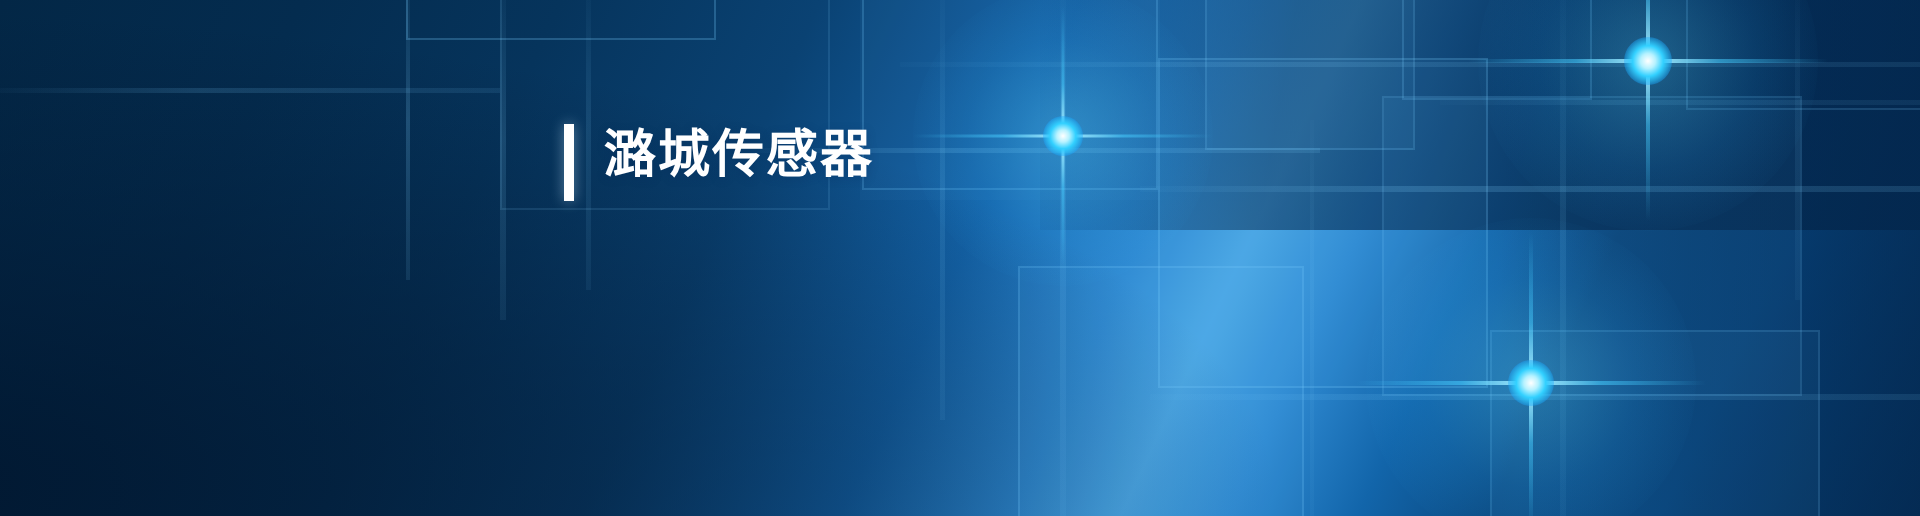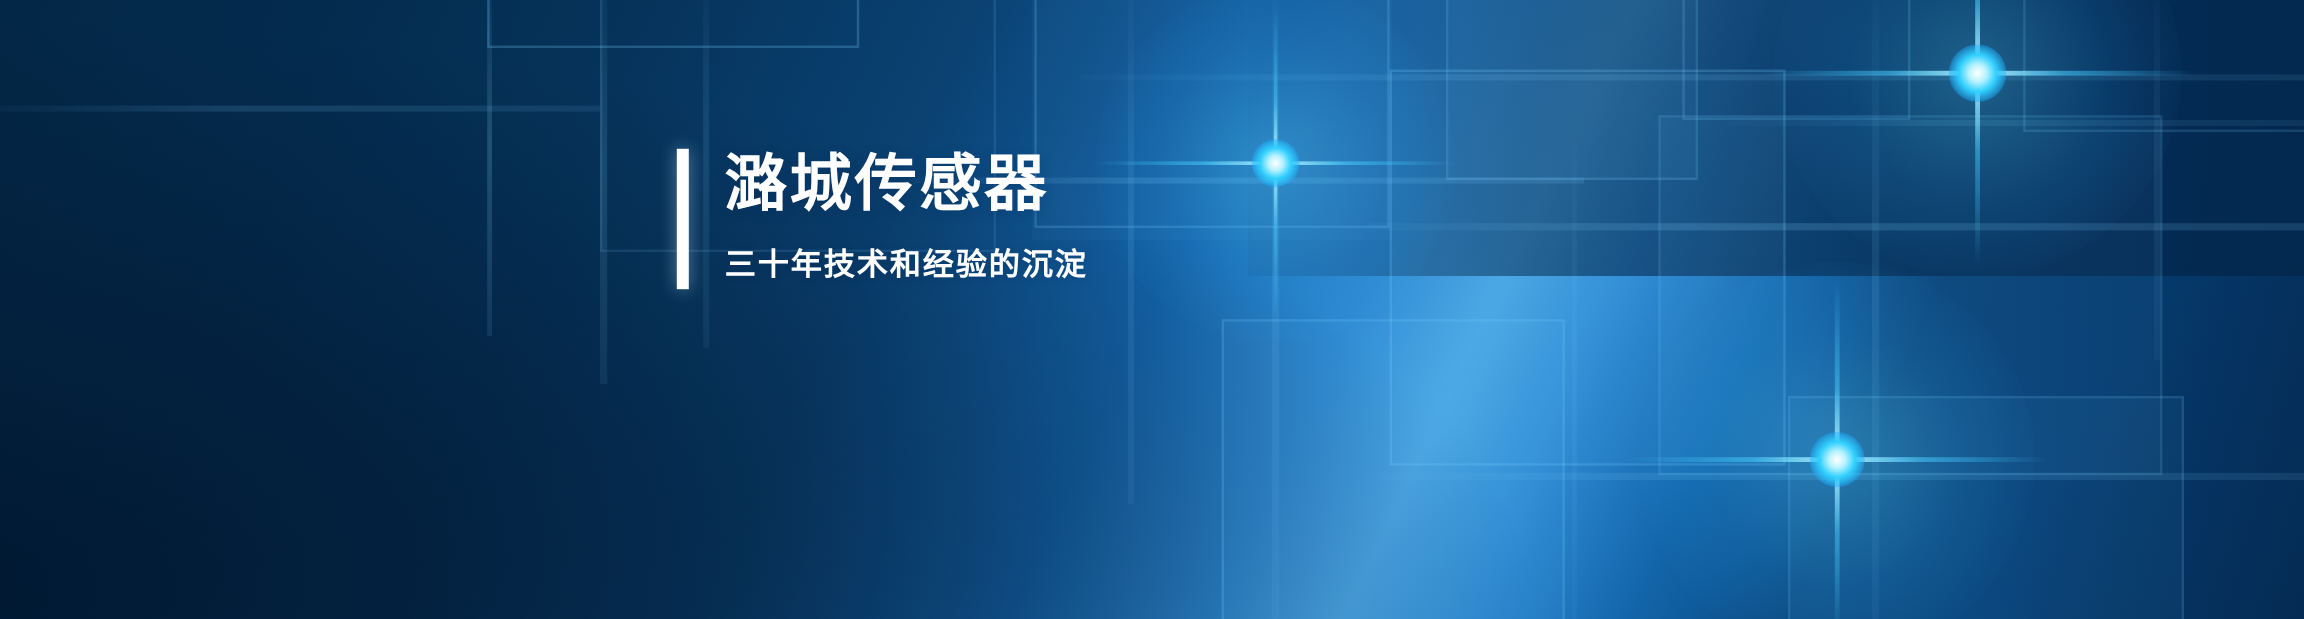--- a/index.html
+++ b/index.html
@@ -202,17 +202,16 @@
     <div class="halo" style="width:330px;height:330px;"></div>
     <div class="ray-h" style="width:350px;height:4px;"></div>
     <div class="ray-v" style="width:4px;height:300px;"></div>
     <div class="core" style="width:46px;height:46px;"></div>
   </div>
 
   <div class="content">
     <div class="accent-bar"></div>
     <div class="text-col">
       <h1 class="title">潞城传感器</h1>
-      <p class="sub">三十年技术和经验的沉淀</p>
     </div>
   </div>
 
 </div>
 
 </body></html>

